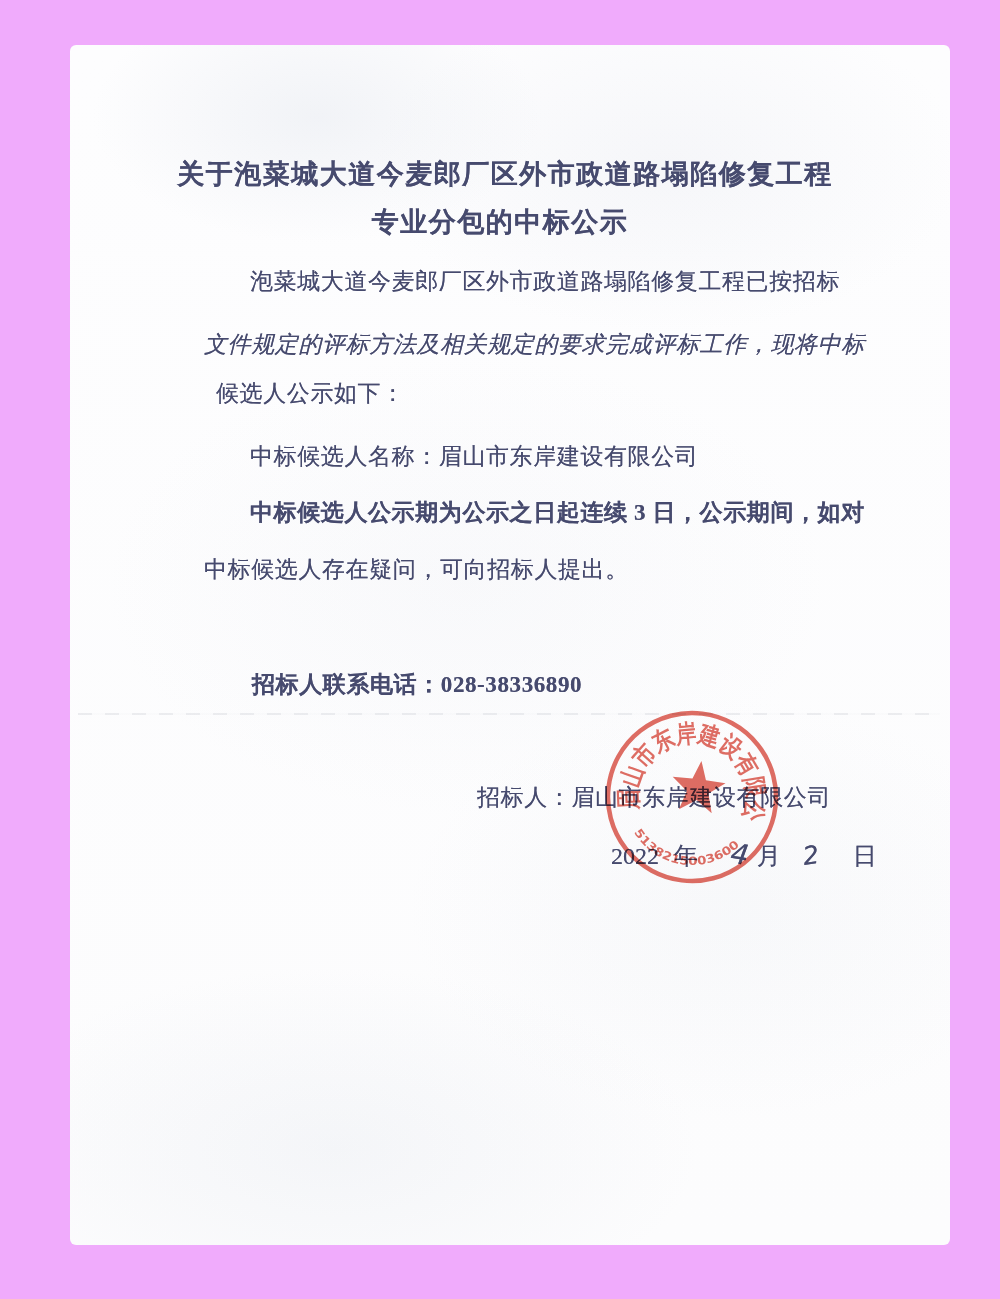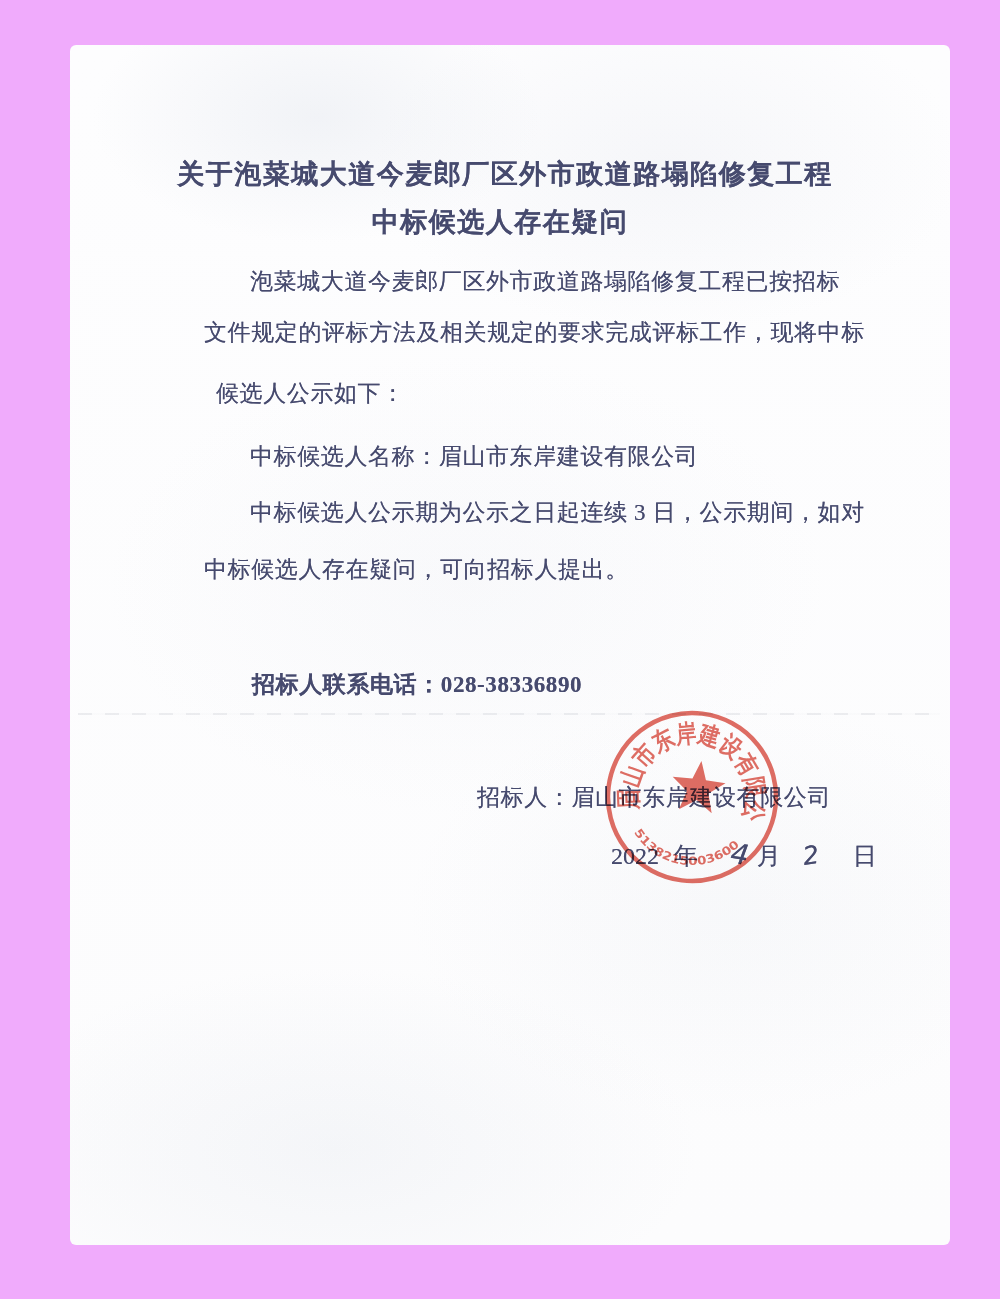--- a/index.html
+++ b/index.html
@@ -22,24 +22,24 @@
   .txt{
     position:absolute;color:#464a6e;white-space:nowrap;
     text-shadow:0 0 0.6px rgba(70,74,110,.75);
     text-align:right;
   }
   .title{left:0;right:0;text-align:center;font-size:27px;font-weight:600;letter-spacing:1.5px;}
   #title-1{top:156px;padding-left:10px;}
   #title-2{top:204px;}
   .body-line{font-size:23px;letter-spacing:0.6px;}
   #p1a{left:250px;top:266px;}
-  #p1b{left:204px;top:317px;}
+  #p1b{left:204px;top:329px;font-style:italic;}
   #p1c{left:216px;top:378px;}
   #candidate{left:250px;top:441px;}
-  #perioda{left:250px;top:497px;}
+  #perioda{left:250px;top:497px;font-weight:bold;}
   #periodb{left:204px;top:554px;}
   #phone{left:252px;top:669px;font-weight:bold;}
   #bidder{left:477px;top:782px;z-index:1;}
   
   #date-line{left:611px;top:838px;font-size:24px;z-index:1;}
   #date-line .seg{display:inline-block;vertical-align:baseline;}
   #date-year-unit{margin-left:9px;}
   #date-month{margin-left:27px;font-family:"DejaVu Sans",sans-serif;font-style:italic;
     font-size:28px;transform:rotate(9deg);font-weight:400;}
   #date-month-unit{margin-left:2px;}
@@ -59,21 +59,21 @@
     z-index:2;opacity:.88;mix-blend-mode:multiply;
   }
 </style>
 </head>
 <body>
 
 <div id="page">
   <div id="paper-texture"></div>
 
   <div id="title-1" class="txt title">关于泡菜城大道今麦郎厂区外市政道路塌陷修复工程</div>
-  <div id="title-2" class="txt title">中标候选人存在疑问</div>
+  <div id="title-2" class="txt title">专业分包的中标公示</div>
 
   <div id="p1a" class="txt body-line">泡菜城大道今麦郎厂区外市政道路塌陷修复工程已按招标</div>
   <div id="p1b" class="txt body-line">文件规定的评标方法及相关规定的要求完成评标工作，现将中标</div>
   <div id="p1c" class="txt body-line">候选人公示如下：</div>
 
   <div id="candidate" class="txt body-line">中标候选人名称：眉山市东岸建设有限公司</div>
   <div id="perioda" class="txt body-line">中标候选人公示期为公示之日起连续 3 日，公示期间，如对</div>
   <div id="periodb" class="txt body-line">中标候选人存在疑问，可向招标人提出。</div>
 
   <div id="phone" class="txt body-line">招标人联系电话：028-38336890</div>

